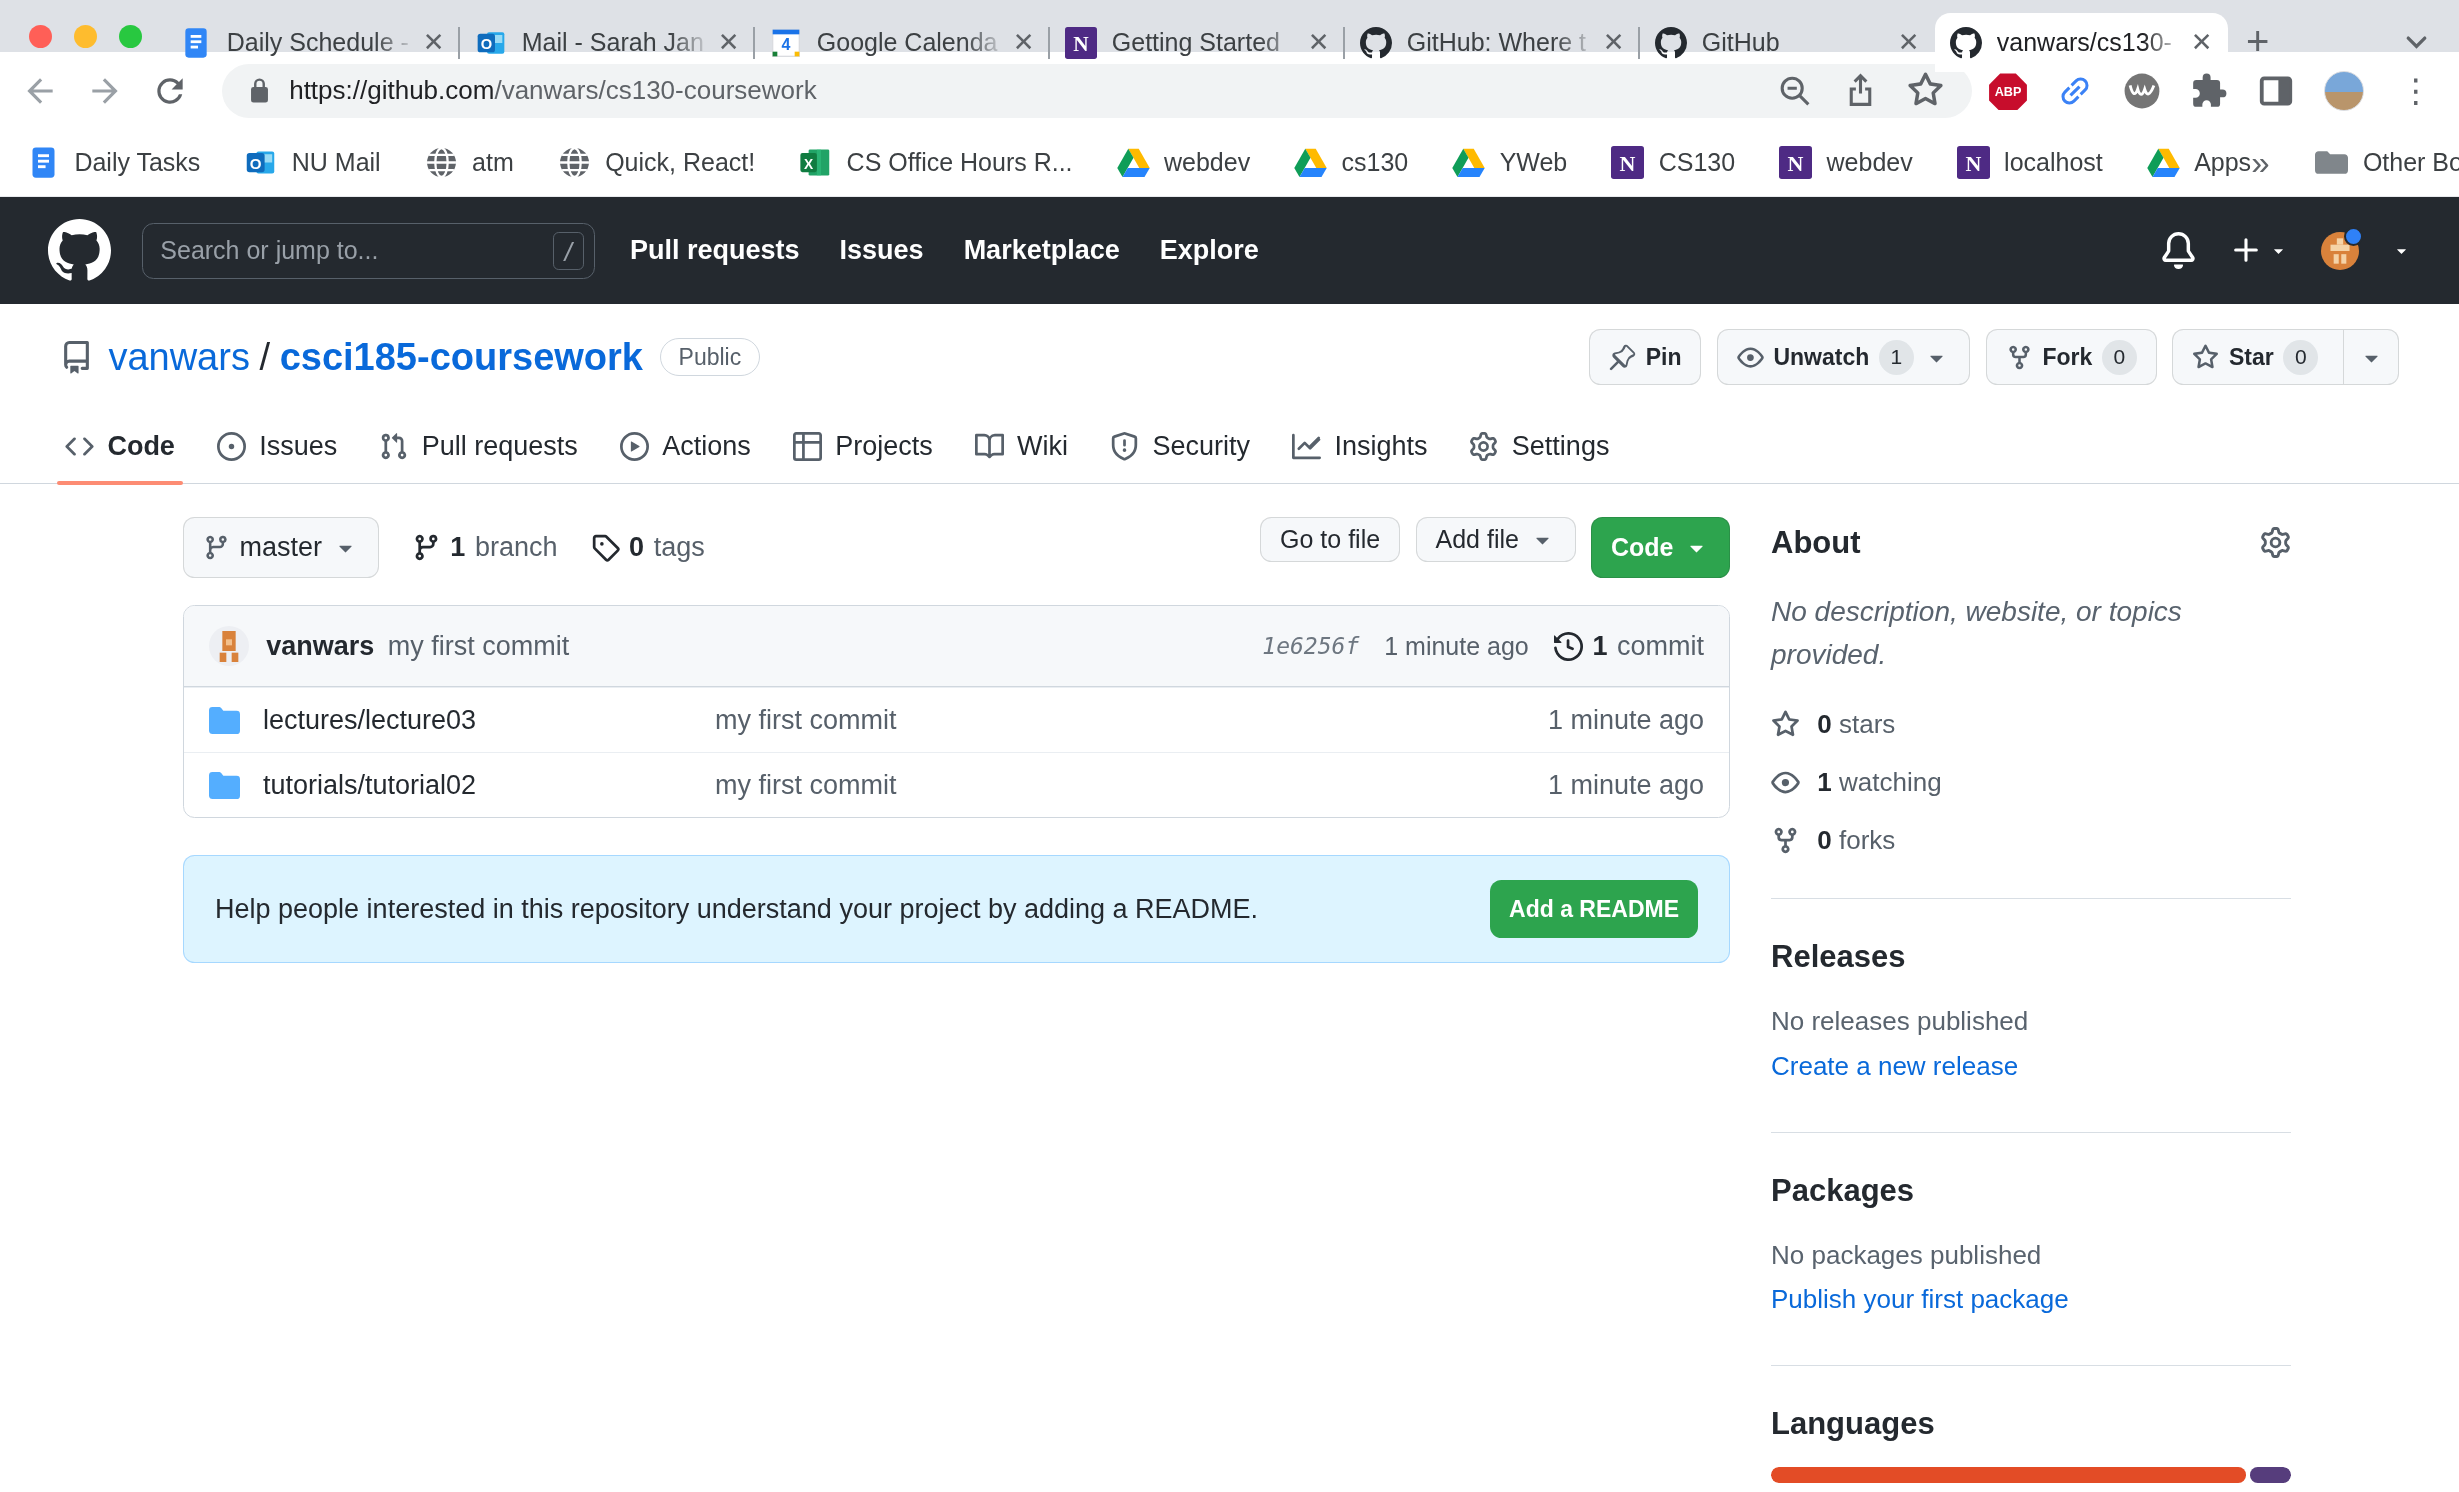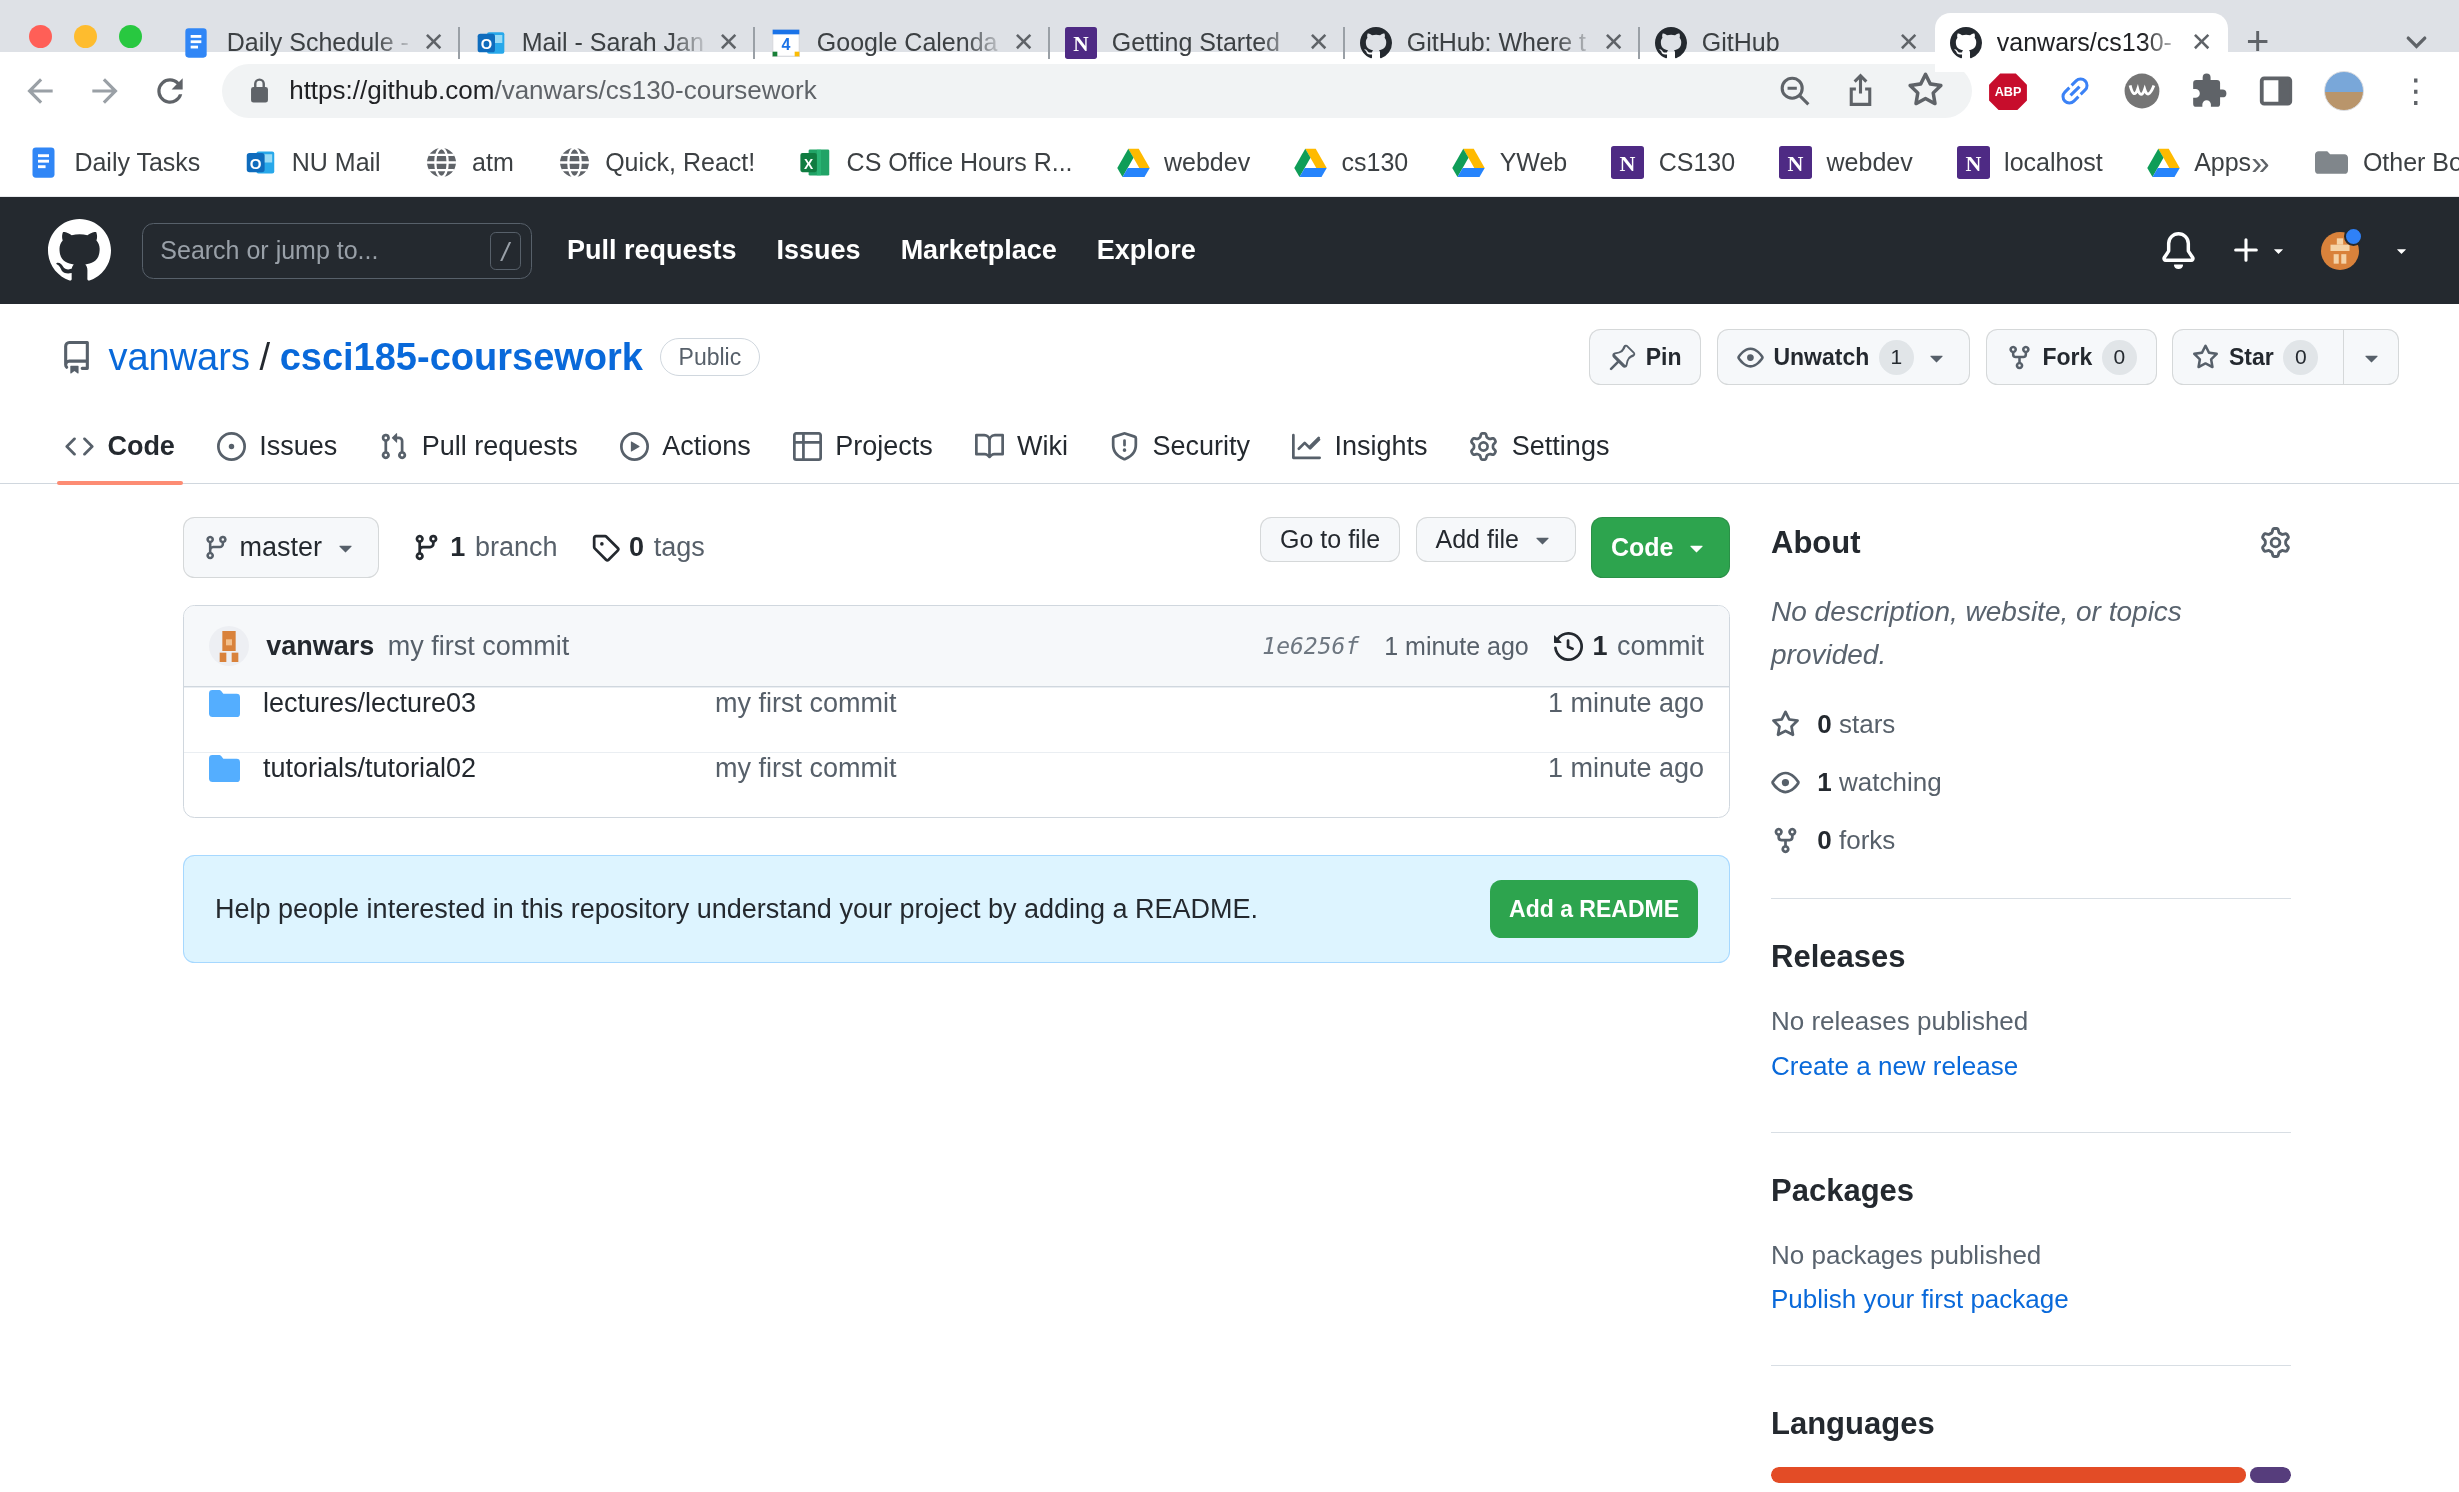--- a/index.html
+++ b/index.html
@@ -38,21 +38,21 @@
   
   .bookbar { height:68px; background:#fff; display:flex; align-items:center; padding:0 27px; border-bottom:1px solid #e8eaed; }
   .bm { display:flex; align-items:center; gap:14.4px; font-size:25px; color:#3c4043; margin-right:44px; white-space:nowrap; }
   .bm .ic { width:33px; height:33px; }
   .bm-chev { margin-left:auto; font-size:33px; color:#5f6368; padding-right:23px; }
   .bm-divider { width:1.9px; height:38px; background:#dadce0; margin-right:23px; }
 
   
   .ghheader { height:107px; background:#24292f; display:flex; align-items:center; padding:0 48px; }
   .gh-logo { width:63px; height:63px; }
-  .gh-search { width:390px; height:56px; border:1.9px solid #57606a; border-radius:11.5px; display:flex; align-items:center; padding:0 9.6px 0 17.3px; margin-left:31px; }
+  .gh-search { width:453px; height:56px; border:1.9px solid #57606a; border-radius:11.5px; display:flex; align-items:center; padding:0 9.6px 0 17.3px; margin-left:31px; }
   .gh-search .ph { color:#99a0a8; font-size:25px; flex:1; }
   .slashbox { width:31px; height:38px; border:1.9px solid #57606a; border-radius:5.8px; color:#99a0a8; font-size:23px; display:flex; align-items:center; justify-content:center; font-family:"DejaVu Sans Mono",monospace; }
   .gh-nav { display:flex; gap:40px; margin-left:35px; }
   .gh-nav span { color:#fff; font-weight:bold; font-size:27px; white-space:nowrap; }
   .gh-right { margin-left:auto; display:flex; align-items:center; gap:33px; }
   .gh-bell { width:37px; height:37px; color:#fff; }
   .gh-plus { display:flex; align-items:center; gap:5.8px; color:#fff; }
   .gh-plus .p { width:33px; height:33px; } .caret-w { width:19px; height:19px; color:#fff; }
   .gh-avatar { position:relative; width:38px; height:38px; }
   .gh-avatar .img { width:38px; height:38px; border-radius:50%; overflow:hidden; }
@@ -102,21 +102,21 @@
   .commithead { height:81px; background:#f6f8fa; display:flex; align-items:center; padding:0 25px; border-bottom:1.9px solid #d0d7de; }
   .cavatar { width:40px; height:40px; border-radius:50%; overflow:hidden; flex:none; }
   .cauthor { font-weight:600; font-size:27px; color:#24292f; margin-left:17.3px; }
   .cmsg { font-size:27px; color:#57606a; margin-left:13.4px; }
   .chead-right { margin-left:auto; display:flex; align-items:center; gap:25px; }
   .sha { font-family:"DejaVu Sans Mono",monospace; font-size:23px; color:#6e7781;font-style:italic; }
   .ctime { font-size:25px; color:#57606a; }
   .ccount { display:flex; align-items:center; gap:9.6px; font-size:27px; color:#57606a; }
   .ccount .ic { width:29px; height:29px; color:#24292f; }
   .ccount b { color:#24292f; }
-  .filerow { height:65px; display:flex; padding:0 25px; border-top:1.9px solid #eaeef2; font-size:27px; }
+  .filerow { height:65px; display:flex; align-items:center; padding:0 25px; border-top:1.9px solid #eaeef2; font-size:27px; }
   .filerow:first-of-type { border-top:none; }
   .ficon { width:31px; height:31px; color:#54aeff; }
   .fname { color:#24292f; margin-left:23px; width:452px; white-space:nowrap; overflow:hidden; }
   .fmsg { color:#57606a; flex:1; }
   .ftime { color:#57606a; }
 
   
   .banner { margin-top:37px; height:108px; background:#ddf4ff; border:1.9px solid rgba(84,174,255,.4); border-radius:11.5px; display:flex; align-items:center; padding:0 31px; }
   .banner .txt { font-size:27px; color:#24292f; }
   .btn.readme { margin-left:auto; height:58px; background:#2da44e; border:none; color:#fff; font-size:23px; font-weight:600; border-radius:11.5px; }

